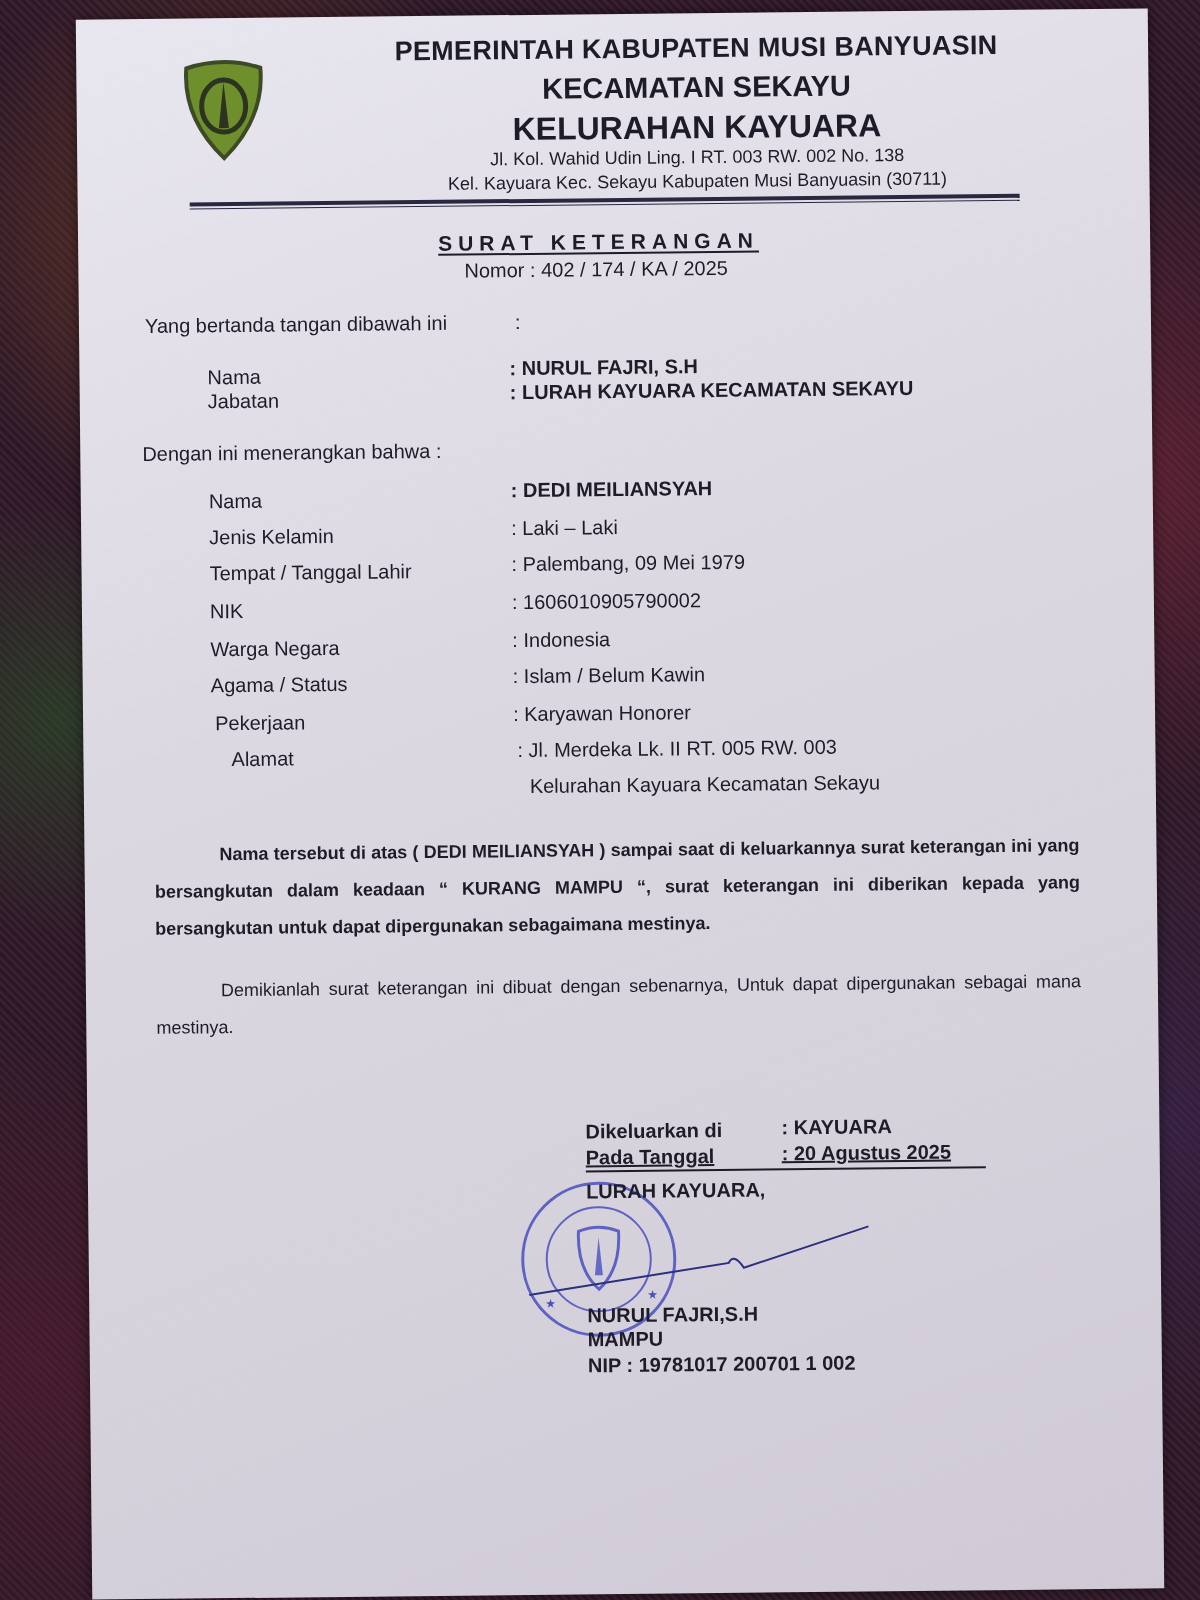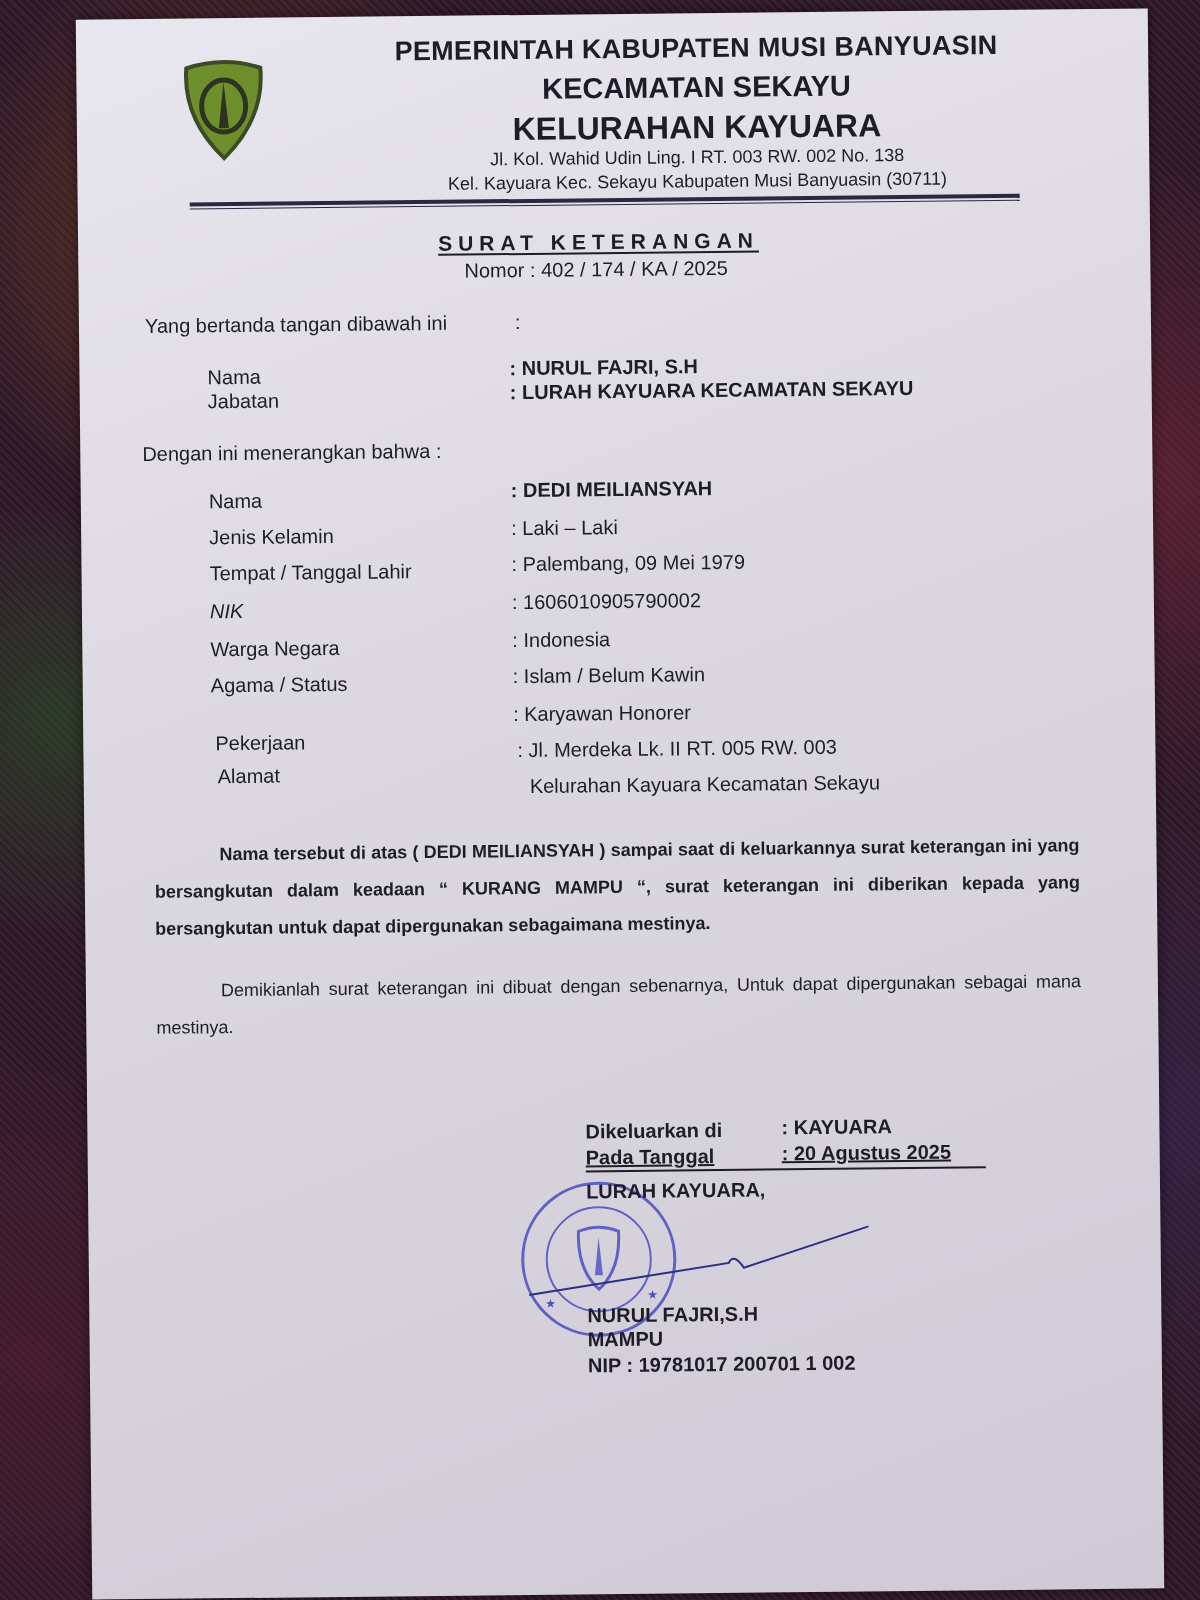--- a/index.html
+++ b/index.html
@@ -77,29 +77,29 @@
   <div class="abs t20 val bold" style="top:366px;">: LURAH KAYUARA KECAMATAN SEKAYU</div>
 
   <div class="abs t20" style="left:62px; top:424px;">Dengan ini menerangkan bahwa :</div>
 
   <div class="abs t20 lbl" style="top:472px;">Nama</div>
   <div class="abs t20 val bold" style="top:464px;">: DEDI MEILIANSYAH</div>
   <div class="abs t20 lbl" style="top:508px;">Jenis Kelamin</div>
   <div class="abs t20 val" style="top:502px;">: Laki – Laki</div>
   <div class="abs t20 lbl" style="top:544px;">Tempat / Tanggal Lahir</div>
   <div class="abs t20 val" style="top:538px;">: Palembang, 09 Mei 1979</div>
-  <div class="abs t20 lbl" style="top:582px;font-style:italic;">NIK</div>
+  <div class="abs t20 lbl" style="top:582px;">NIK</div>
   <div class="abs t20 val" style="top:576px;">: 1606010905790002</div>
   <div class="abs t20 lbl" style="top:620px;">Warga Negara</div>
   <div class="abs t20 val" style="top:614px;">: Indonesia</div>
   <div class="abs t20 lbl" style="top:656px;">Agama / Status</div>
   <div class="abs t20 val" style="top:650px;">: Islam / Belum Kawin</div>
-  <div class="abs t20 lbl" style="top:694px; left:132px;margin-top:20px;">Pekerjaan</div>
+  <div class="abs t20 lbl" style="top:694px; left:132px;">Pekerjaan</div>
   <div class="abs t20 val" style="top:688px;">: Karyawan Honorer</div>
-  <div class="abs t20 lbl" style="top:730px; left:134px;margin-top:17px;">Alamat</div>
+  <div class="abs t20 lbl" style="top:730px; left:148px;">Alamat</div>
   <div class="abs t20 val" style="top:724px; left:434px;">: Jl. Merdeka Lk. II RT. 005 RW. 003</div>
   <div class="abs t20" style="top:760px; left:446px;">Kelurahan Kayuara Kecamatan Sekayu</div>
 
   <div class="para b" style="top:818px;"><span class="indent"></span><span>Nama tersebut di atas  ( DEDI MEILIANSYAH )  sampai saat di keluarkannya surat keterangan ini yang bersangkutan dalam keadaan “  KURANG  MAMPU “,  surat keterangan ini diberikan kepada yang bersangkutan untuk dapat dipergunakan sebagaimana mestinya.</span></div>
   <div class="para" style="top:954px;"><span class="indent"></span><span>Demikianlah surat keterangan ini dibuat  dengan sebenarnya, Untuk dapat  dipergunakan sebagai mana mestinya.</span></div>
 
   <div class="abs t20 bold" style="left:498px; top:1106px;">Dikeluarkan di</div>
   <div class="abs t20 bold" style="left:694px; top:1104px;">:  KAYUARA</div>
   <div class="abs t20 bold" style="left:498px; top:1132px; text-decoration:underline;">Pada Tanggal</div>
   <div class="abs t20 bold" style="left:694px; top:1130px; text-decoration:underline;">:  20 Agustus  2025</div>

